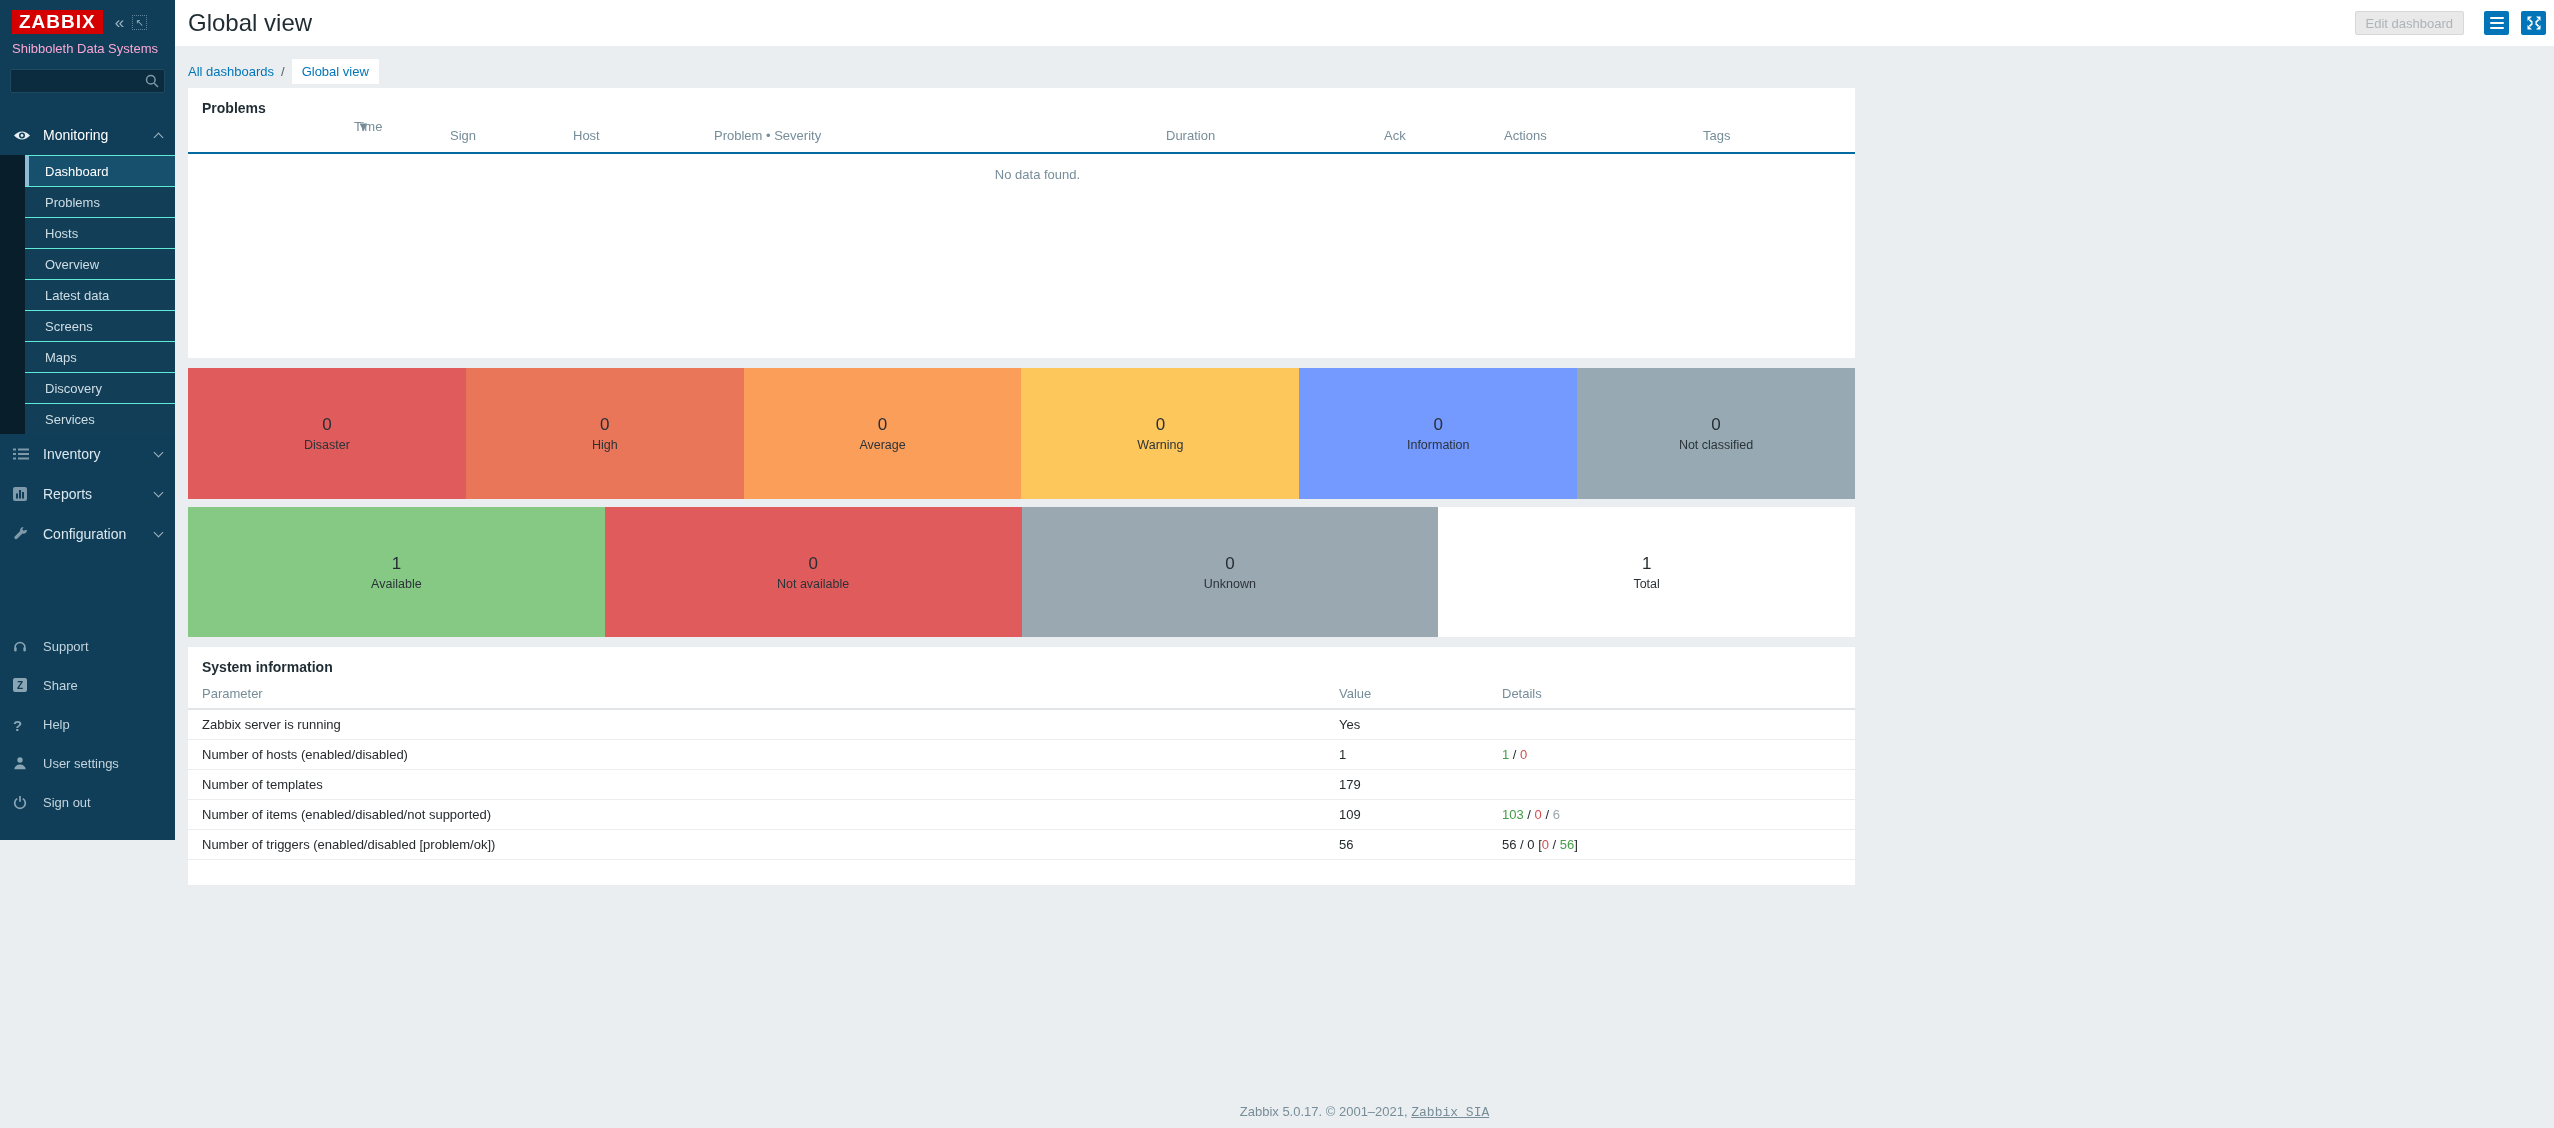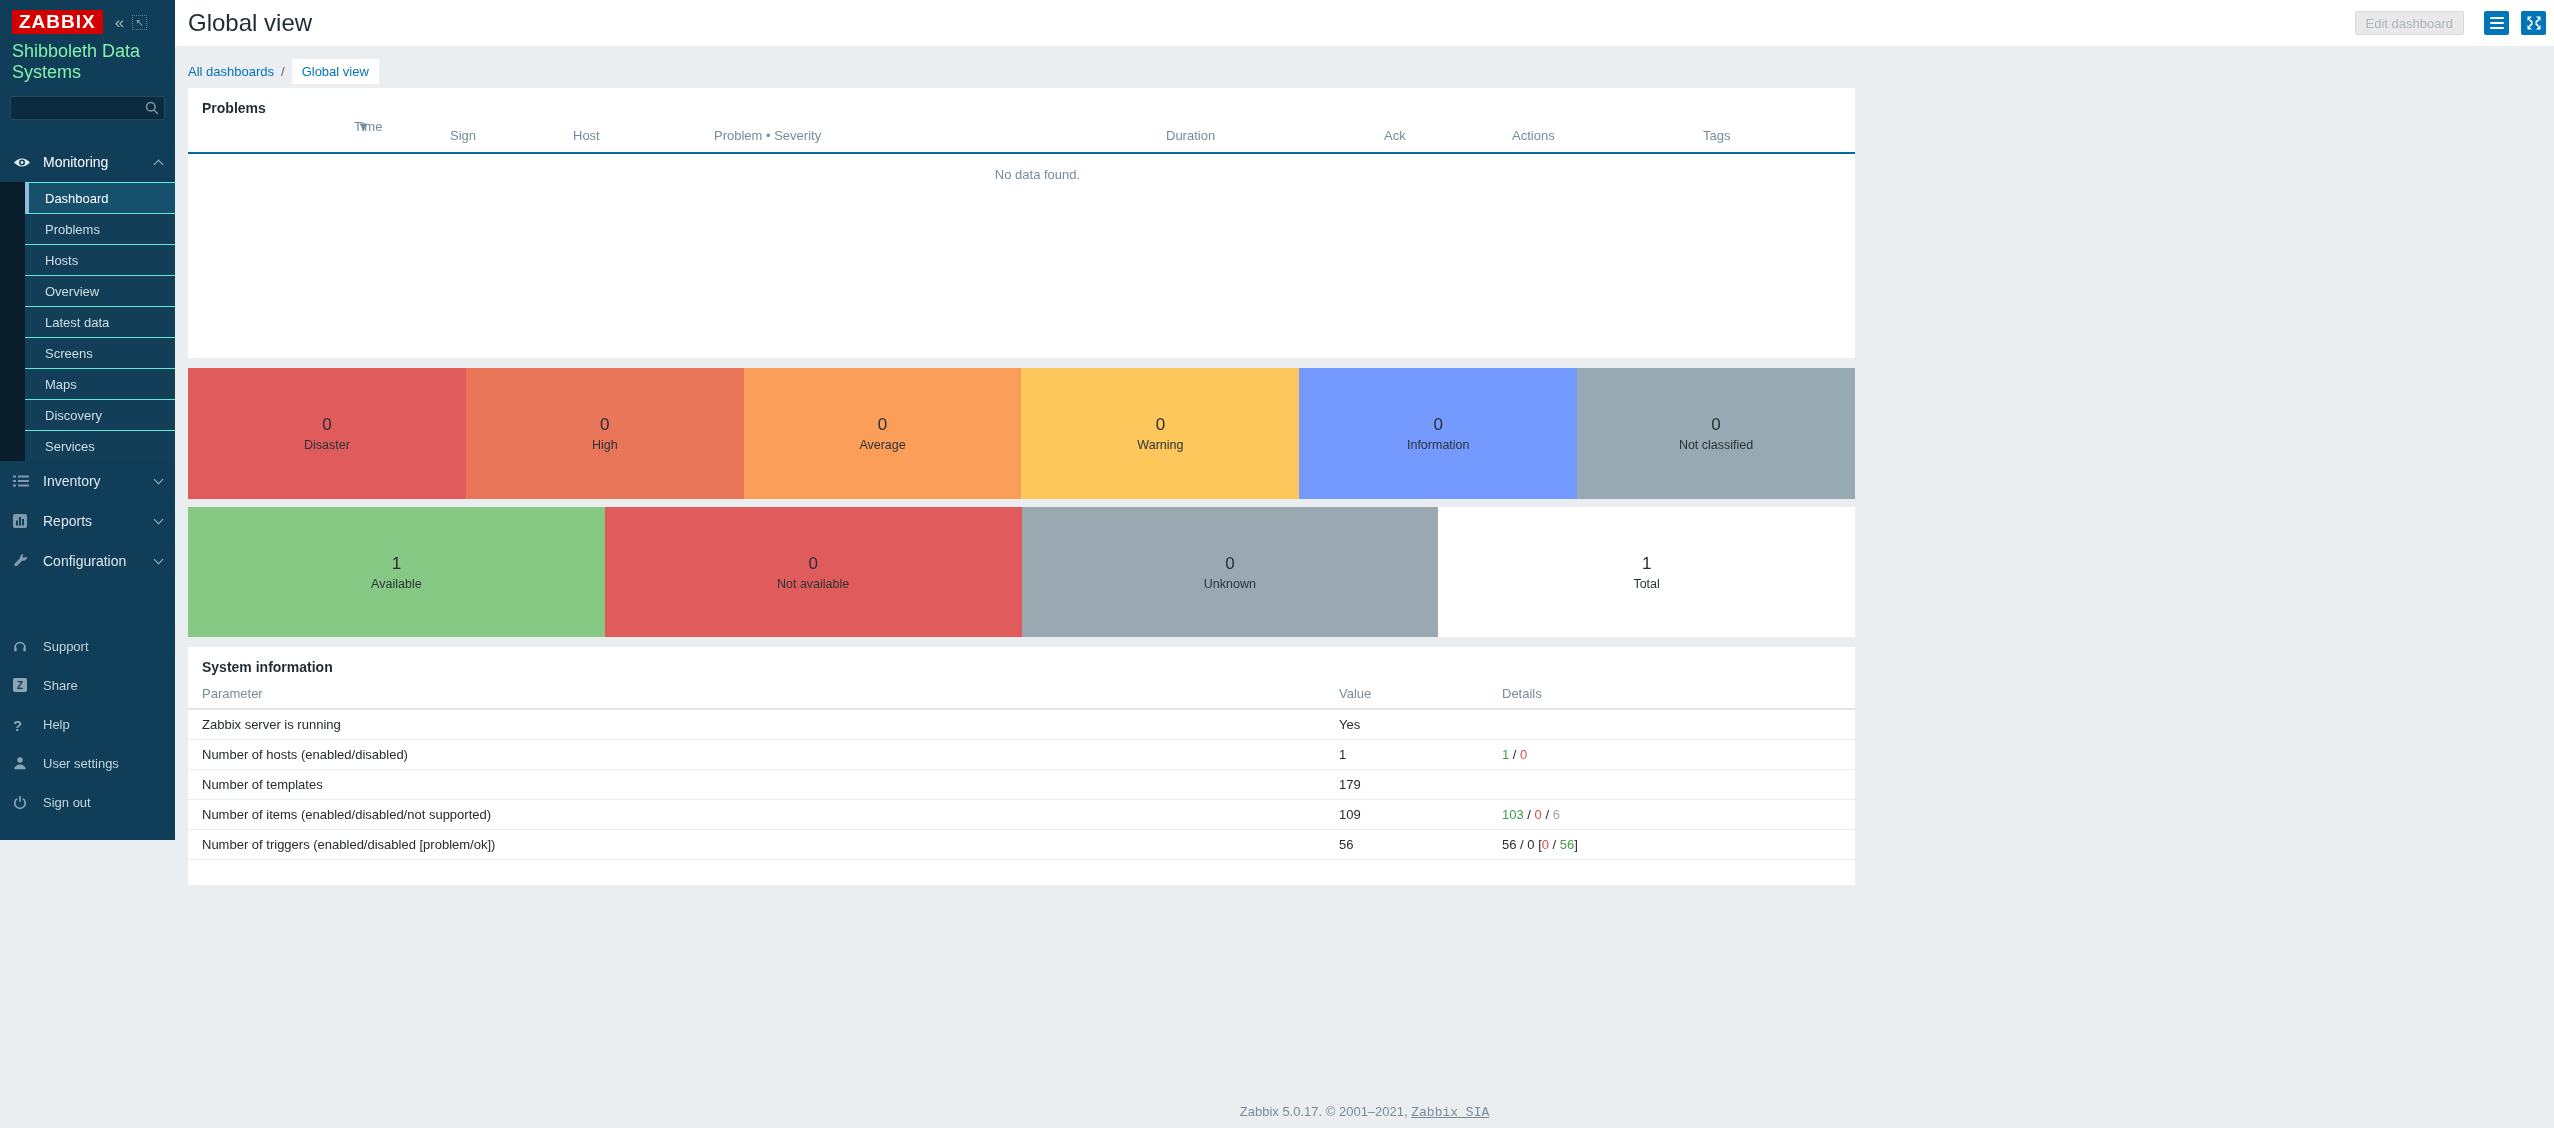--- a/index.html
+++ b/index.html
@@ -21,21 +21,21 @@
   .logo {
     background:#d40000; color:#fff; font-weight:bold;
     font-size:19px; letter-spacing:1px; padding:2px 7px 3px; line-height:1;
   }
   .logo-btns { display:flex; align-items:center; margin-left:12px; gap:8px; }
   .collapse-glyph { color:#9fb6c2; font-size:17px; line-height:1; cursor:pointer; }
   .hide-box {
     width:15px; height:15px; border:1px dotted #5f8398; color:#9fb6c2;
     font-size:10px; display:flex; align-items:center; justify-content:center; cursor:pointer;
   }
-  .org-name { padding:7px 12px 0; font-size:18px; color:#86efac; }
+  .org-name { padding:7px 12px 0; font-size:13px; color:#f9a8d4; }
   .search-wrap { margin:13px 10px 0; position:relative; }
   .search-input {
     width:100%; height:24px; background:#0a2c3e; border:1px solid #1d4a61;
     border-radius:2px; color:#dfe9ee; padding:0 26px 0 8px; font-size:13px; outline:none;
   }
   .search-icon { position:absolute; right:6px; top:5px; }
 
   .menu { margin-top:22px; }
   .menu-section {
     height:40px; display:flex; align-items:center; padding:0 13px; cursor:pointer;
@@ -104,21 +104,21 @@
   .panel { width:1667px; background:#ffffff; }
   .panel-title { font-size:14px; font-weight:bold; color:#1f2c33; padding:12px 14px 0; }
 
   .problems-panel { margin-top:3px; height:270px; }
   .prob-header { position:relative; height:36px; margin-top:2px; border-bottom:2px solid #0369a1; }
   .prob-header span {
     position:absolute; bottom:9px; color:#768d99; font-size:13px; white-space:nowrap;
   }
   .col-time { left:166px; }  .col-info { left:262px; }  .col-host { left:385px; }
   .col-problem { left:526px; } .col-duration { left:978px; } .col-ack { left:1196px; }
-  .col-actions { left:1316px;margin-left:8px; } .col-tags { left:1515px; }
+  .col-actions { left:1316px; } .col-tags { left:1515px; }
   .sort-arrow { font-size:9px; color:#4d565c; margin-left:3px; }
   .no-data { text-align:center; color:#768d99; padding-top:13px; font-size:13px;margin-left:32px; }
 
   .block-row { width:1667px; display:flex; }
   .sev-row { margin-top:10px; height:131px; }
   .avail-row { margin-top:8px; height:130px; }
   .block {
     flex:1; display:flex; flex-direction:column; align-items:center; justify-content:center;
     gap:3px; cursor:default;
   }

